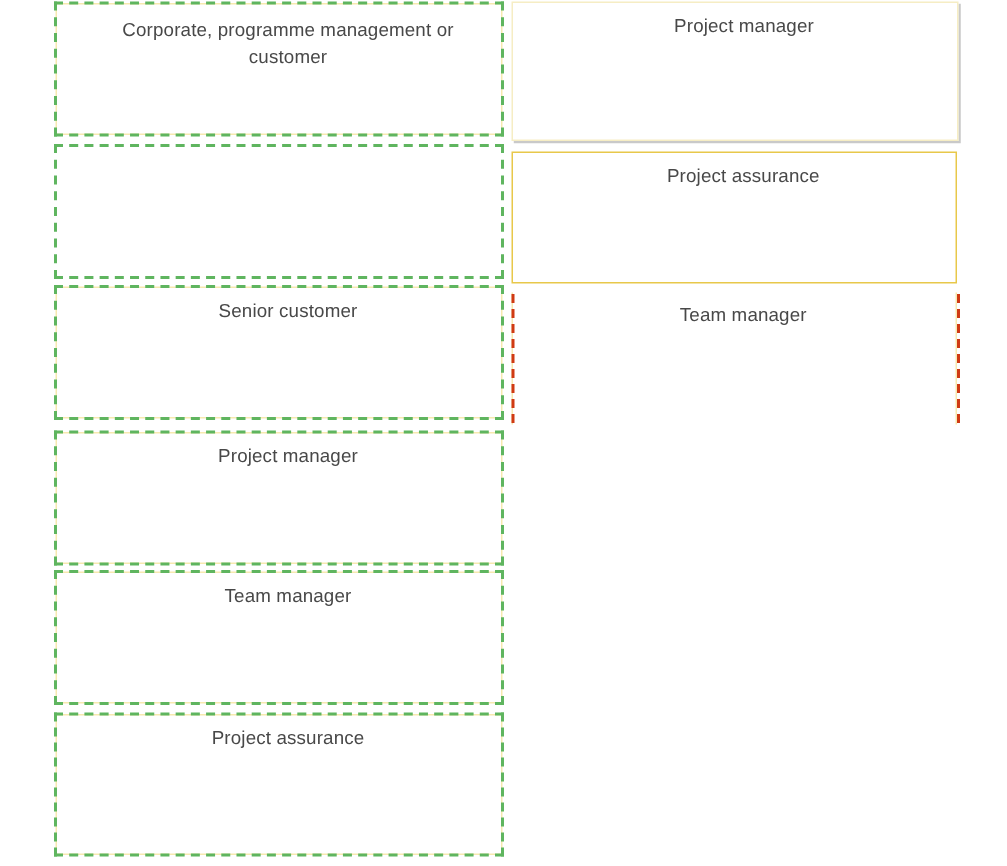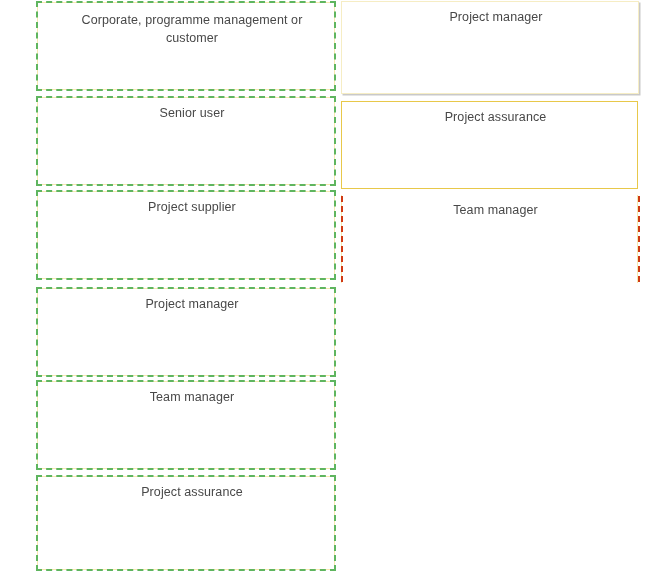--- a/index.html
+++ b/index.html
@@ -70,27 +70,24 @@
 </head>
 <body>
 
 <div id="canvas">
 
   <div class="role-box" style="left:37px; top:2px; width:298px; height:88px;">
     <div class="role-label two-line">Corporate, programme management or customer</div>
   </div>
   <div class="dash-green" style="left:36px; top:1px; width:300px; height:90px;"></div>
 
-  <div class="role-box" style="left:37px; top:97px; width:298px; height:88px;">
-    <div class="role-label">Senior user</div>
-  </div>
   <div class="dash-green" style="left:36px; top:96px; width:300px; height:90px;"></div>
 
   <div class="role-box" style="left:37px; top:191px; width:298px; height:88px;">
-    <div class="role-label">Project supplier</div>
+    <div class="role-label">Senior customer</div>
   </div>
   <div class="dash-green" style="left:36px; top:190px; width:300px; height:90px;"></div>
 
   <div class="role-box" style="left:37px; top:288px; width:298px; height:88px;">
     <div class="role-label">Project manager</div>
   </div>
   <div class="dash-green" style="left:36px; top:287px; width:300px; height:90px;"></div>
 
   <div class="role-box" style="left:37px; top:381px; width:298px; height:88px;">
     <div class="role-label">Team manager</div>

